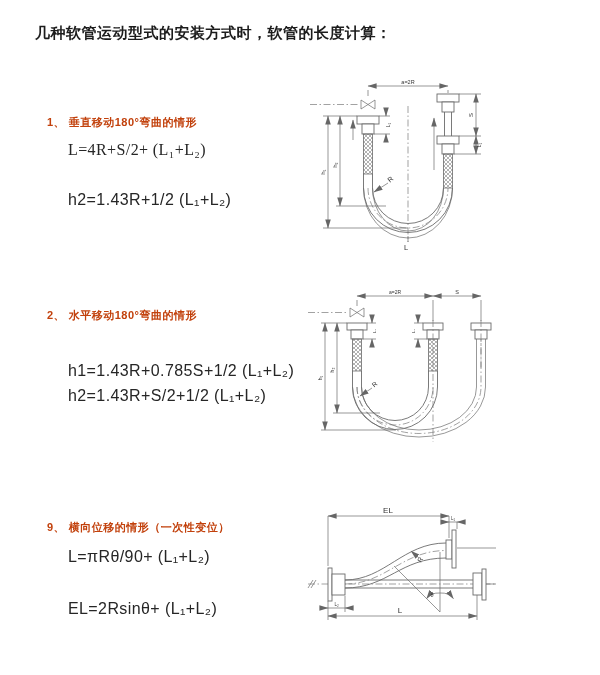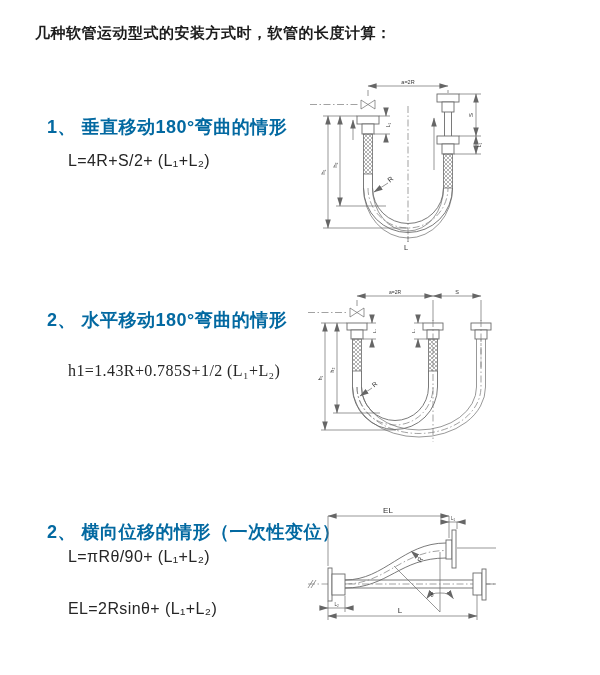--- a/index.html
+++ b/index.html
@@ -1,46 +1,48 @@
 <!DOCTYPE html>
 <html><head>
 <meta charset="utf-8">
 <style>
   html,body{margin:0;padding:0;background:#fff;}
   .page{position:relative;width:496px;height:675px;background:#ffffff;overflow:hidden;
         font-family:"Liberation Sans", sans-serif;color:#222;}
   .title{position:absolute;left:35px;top:24px;font-size:15px;font-weight:bold;
          letter-spacing:0.5px;color:#1c1c1c;white-space:nowrap;}
-  .sec-heading{position:absolute;left:47px;font-size:18px;font-weight:bold;
-         letter-spacing:0.5px;color:#0369a1;white-space:nowrap;}
+  .sec-heading{position:absolute;left:47px;font-size:11px;font-weight:bold;
+         letter-spacing:0.5px;color:#c2410c;white-space:nowrap;}
   .formula{position:absolute;left:68px;font-size:16px;color:#262626;
          letter-spacing:0.4px;white-space:nowrap;}
   svg{position:absolute;overflow:visible;}
   .ln{stroke:#6b6b6b;stroke-width:0.9;fill:none;}
   .thin{stroke:#6b6b6b;stroke-width:0.7;fill:none;}
   .dim{stroke:#6b6b6b;stroke-width:0.7;fill:none;}
   .cl{stroke:#7a7a7a;stroke-width:0.7;fill:none;stroke-dasharray:7 2.5 1.5 2.5;}
   .braid{fill:url(#braid);stroke:#6b6b6b;stroke-width:0.8;}
   .part{fill:#ffffff;stroke:#6b6b6b;stroke-width:0.9;}
   text.dlab{fill:#333;font-family:"Liberation Sans",sans-serif;}
 </style>
 </head>
 <body>
 
 <div class="page">
 
   <div class="title">几种软管运动型式的安装方式时，软管的长度计算：</div>
 
   <div class="sec-heading" style="top:115px;">1、 垂直移动180°弯曲的情形</div>
-  <div class="formula" style="top:152px;">L=4R+S/2+ (L₁+L₂)</div>
+  <div class="formula" style="top:141px;font-family:Liberation Serif, serif;">L=4R+S/2+ (L₁+L₂)</div>
+  <div class="formula" style="top:191px;">h2=1.43R+1/2 (L₁+L₂)</div>
 
   <div class="sec-heading" style="top:308px;">2、 水平移动180°弯曲的情形</div>
-  <div class="formula" style="top:362px;font-family:Liberation Serif, serif;">h1=1.43R+0.785S+1/2 (L₁+L₂)</div>
-
-  <div class="sec-heading" style="top:520px;">2、 横向位移的情形（一次性变位）</div>
+  <div class="formula" style="top:362px;">h1=1.43R+0.785S+1/2 (L₁+L₂)</div>
+  <div class="formula" style="top:387px;">h2=1.43R+S/2+1/2 (L₁+L₂)</div>
+
+  <div class="sec-heading" style="top:520px;">9、 横向位移的情形（一次性变位）</div>
   <div class="formula" style="top:548px;">L=πRθ/90+ (L₁+L₂)</div>
   <div class="formula" style="top:600px;text-align:center;">EL=2Rsinθ+ (L₁+L₂)</div>
 
   <svg style="left:300px;top:70px;" width="290" height="200" viewBox="0 0 290 200">
     <defs>
       <pattern id="braid" width="4" height="4" patternUnits="userSpaceOnUse">
         <path d="M0,4 L4,0 M0,0 L4,4" stroke="#7d7d7d" stroke-width="0.6"></path>
       </pattern>
       <marker id="arr" markerWidth="10" markerHeight="8" refX="8.6" refY="4" orient="auto-start-reverse" markerUnits="userSpaceOnUse">
         <path d="M0,1.2 L9,4 L0,6.8 z" fill="#666"></path>

